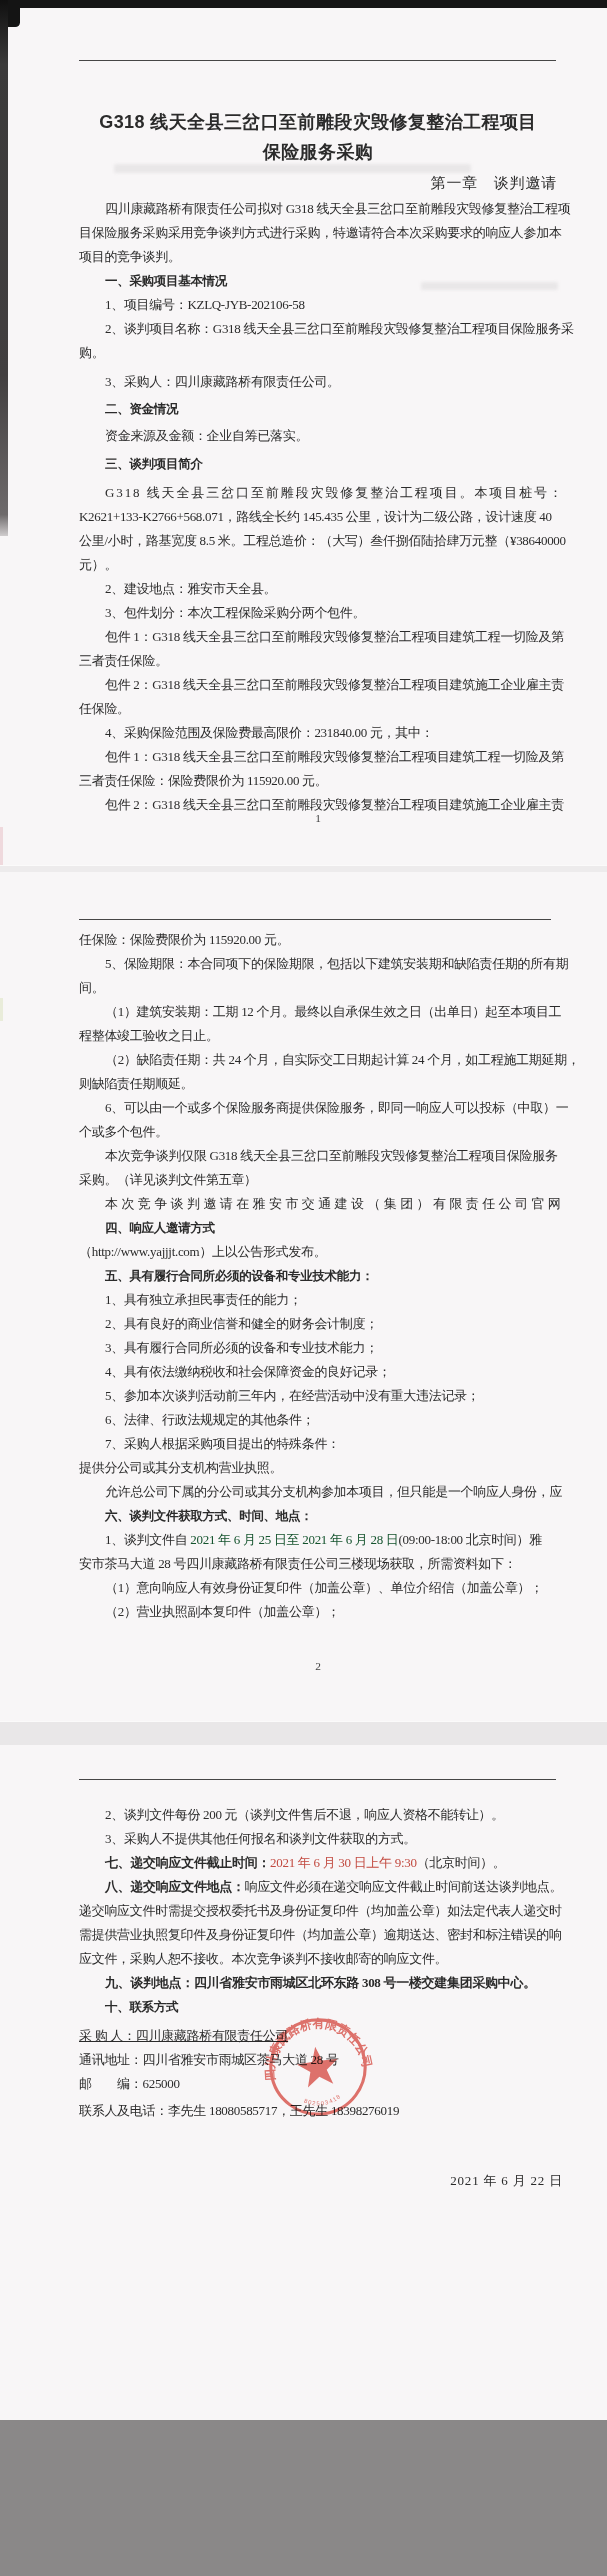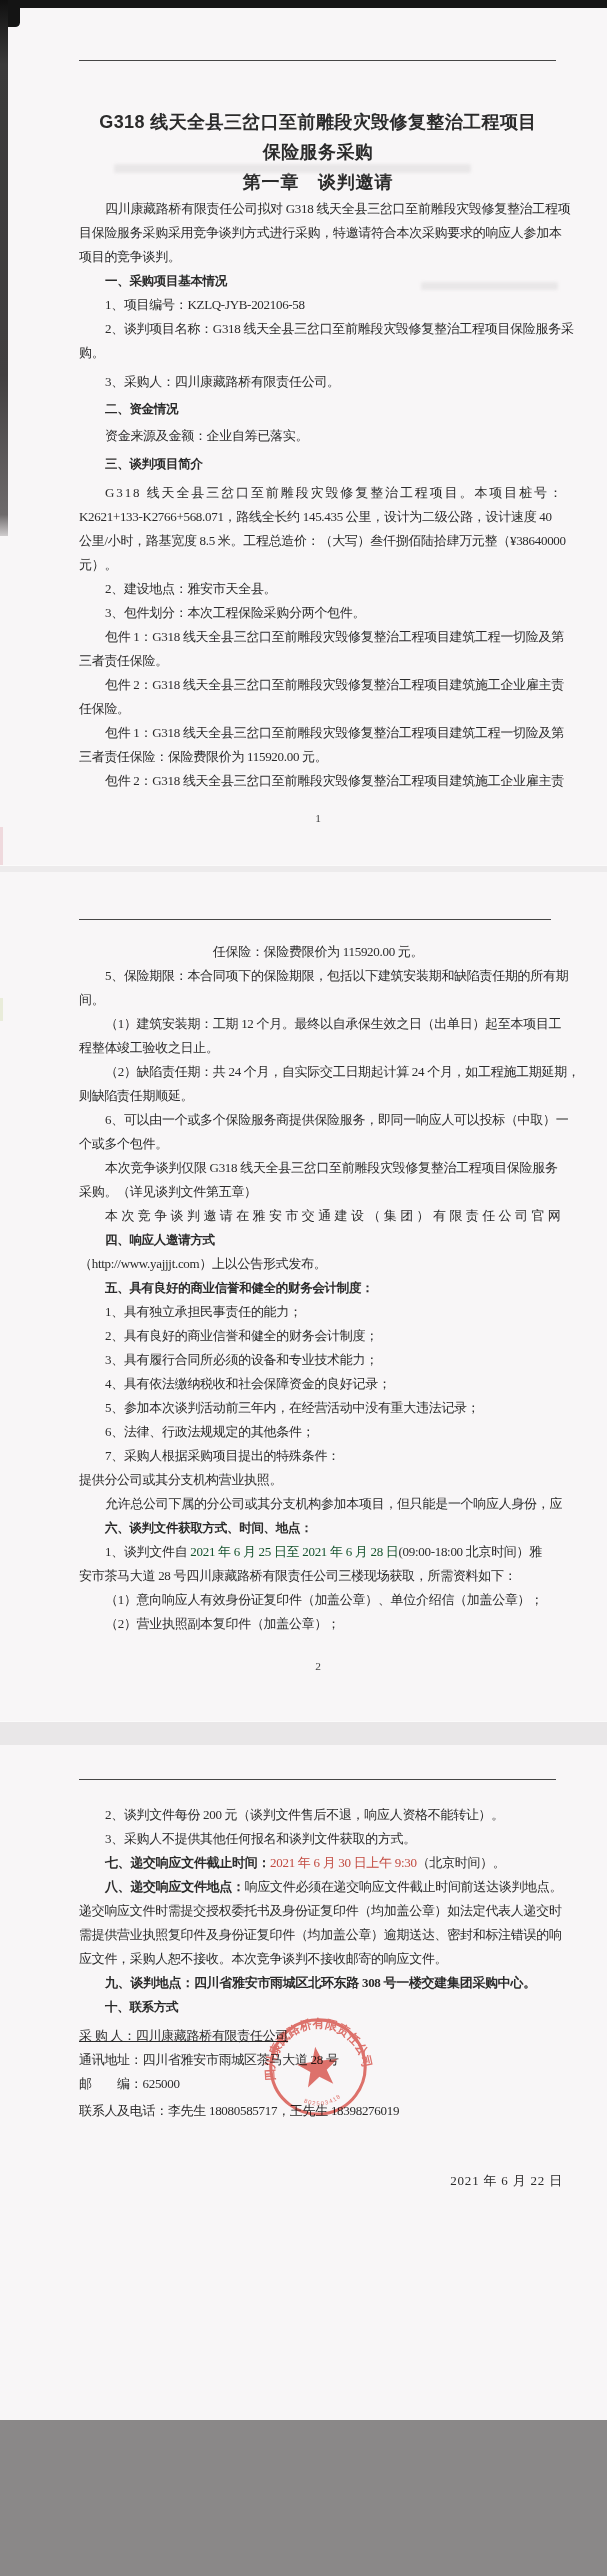--- a/index.html
+++ b/index.html
@@ -20,22 +20,22 @@
 
   .page{position:absolute;left:0;width:607px;background:#f8f6f7;overflow:hidden;}
   .content{padding:0 50px 0 79px;}
   .rule{border-top:1.5px solid #464646;width:477px;}
   .lines{}
   .line{font-size:13px;line-height:24px;color:#2b2b2b;letter-spacing:-0.3px;white-space:nowrap;}
   .line.ind{padding-left:26px;}
   .line.h{font-weight:700;font-family:"Liberation Sans","DejaVu Sans",sans-serif;font-size:12.5px;}
   .line.t1{font-family:"Liberation Sans","DejaVu Sans",sans-serif;font-weight:700;font-size:18px;
            line-height:30px;text-align:center;letter-spacing:0.4px;white-space:normal;}
-  .line.ch{font-family:"Liberation Sans","DejaVu Sans",sans-serif;font-weight:700;font-size:18px;
-           line-height:29px;text-align:center;letter-spacing:0.8px;}
+  .line.ch{font-family:"Liberation Sans","DejaVu Sans",sans-serif;font-weight:400;font-size:15px;
+           line-height:29px;text-align:right;letter-spacing:0.8px;}
   .line.sp{letter-spacing:1.9px;}
   .line.sp2{letter-spacing:3.4px;}
   .pagenum{position:absolute;left:79px;width:478px;text-align:center;font-size:11.4px;color:#3f3f3f;}
   .date{position:absolute;right:44px;font-size:13px;color:#2b2b2b;letter-spacing:0.8px;}
   .stamp{position:absolute;opacity:.8;mix-blend-mode:multiply;transform:rotate(-8deg);}
 </style>
 </head>
 <body>
 
 <div class="canvas">
@@ -61,47 +61,48 @@
           <div class="line sp ind" style="margin-top: 4.6px;"><span>G318 线天全县三岔口至前雕段灾毁修复整治工程项目。本项目桩号：</span></div>
           <div class="line body"><span>K2621+133-K2766+568.071，路线全长约 145.435 公里，设计为二级公路，设计速度 40</span></div>
           <div class="line body"><span>公里/小时，路基宽度 8.5 米。工程总造价：（大写）叁仟捌佰陆拾肆万元整（¥38640000</span></div>
           <div class="line body"><span>元）。</span></div>
           <div class="line body ind"><span>2、建设地点：雅安市天全县。</span></div>
           <div class="line body ind"><span>3、包件划分：本次工程保险采购分两个包件。</span></div>
           <div class="line body ind"><span>包件 1：G318 线天全县三岔口至前雕段灾毁修复整治工程项目建筑工程一切险及第</span></div>
           <div class="line body"><span>三者责任保险。</span></div>
           <div class="line body ind"><span>包件 2：G318 线天全县三岔口至前雕段灾毁修复整治工程项目建筑施工企业雇主责</span></div>
           <div class="line body"><span>任保险。</span></div>
+          <div class="line body ind"><span>4、采购保险范围及保险费最高限价：231840.00 元，其中：</span></div>
           <div class="line body ind"><span>包件 1：G318 线天全县三岔口至前雕段灾毁修复整治工程项目建筑工程一切险及第</span></div>
           <div class="line body"><span>三者责任保险：保险费限价为 115920.00 元。</span></div>
           <div class="line body ind"><span>包件 2：G318 线天全县三岔口至前雕段灾毁修复整治工程项目建筑施工企业雇主责</span></div>
         </div>
     </div>
     <div class="pagenum" style="bottom:41px;">1</div>
   </div>
 
   <div class="page" style="top:871px;height:850px;">
     <div class="content">
       <div class="rule" style="margin-top:48px;width:472px;"></div>
       <div class="lines">
-          <div class="line body" style="margin-top: 20px; text-align: center;"><span>任保险：保险费限价为 115920.00 元。</span></div>
+          <div class="line body" style="margin-top: 8px;"><span>任保险：保险费限价为 115920.00 元。</span></div>
           <div class="line body ind"><span>5、保险期限：本合同项下的保险期限，包括以下建筑安装期和缺陷责任期的所有期</span></div>
           <div class="line body"><span>间。</span></div>
           <div class="line body ind"><span>（1）建筑安装期：工期 12 个月。最终以自承保生效之日（出单日）起至本项目工</span></div>
           <div class="line body"><span>程整体竣工验收之日止。</span></div>
           <div class="line body ind"><span>（2）缺陷责任期：共 24 个月，自实际交工日期起计算 24 个月，如工程施工期延期，</span></div>
           <div class="line body"><span>则缺陷责任期顺延。</span></div>
           <div class="line body ind"><span>6、可以由一个或多个保险服务商提供保险服务，即同一响应人可以投标（中取）一</span></div>
           <div class="line body"><span>个或多个包件。</span></div>
           <div class="line body ind"><span>本次竞争谈判仅限 G318 线天全县三岔口至前雕段灾毁修复整治工程项目保险服务</span></div>
           <div class="line body"><span>采购。（详见谈判文件第五章）</span></div>
           <div class="line sp2 ind"><span>本次竞争谈判邀请在雅安市交通建设（集团）有限责任公司官网</span></div>
           <div class="line h ind"><span>四、响应人邀请方式</span></div>
           <div class="line body"><span>（http://www.yajjjt.com）上以公告形式发布。</span></div>
-          <div class="line h ind"><span>五、具有良好的商业信誉和健全的财务会计制度：</span></div>
+          <div class="line h ind"><span>五、具有履行合同所必须的设备和专业技术能力：</span></div>
           <div class="line body ind"><span>1、具有独立承担民事责任的能力；</span></div>
           <div class="line body ind"><span>2、具有良好的商业信誉和健全的财务会计制度；</span></div>
           <div class="line body ind"><span>3、具有履行合同所必须的设备和专业技术能力；</span></div>
           <div class="line body ind"><span>4、具有依法缴纳税收和社会保障资金的良好记录；</span></div>
           <div class="line body ind"><span>5、参加本次谈判活动前三年内，在经营活动中没有重大违法记录；</span></div>
           <div class="line body ind"><span>6、法律、行政法规规定的其他条件；</span></div>
           <div class="line body ind"><span>7、采购人根据采购项目提出的特殊条件：</span></div>
           <div class="line body"><span>提供分公司或其分支机构营业执照。</span></div>
           <div class="line body ind"><span>允许总公司下属的分公司或其分支机构参加本项目，但只能是一个响应人身份，应</span></div>
           <div class="line h ind"><span>六、谈判文件获取方式、时间、地点：</span></div>

